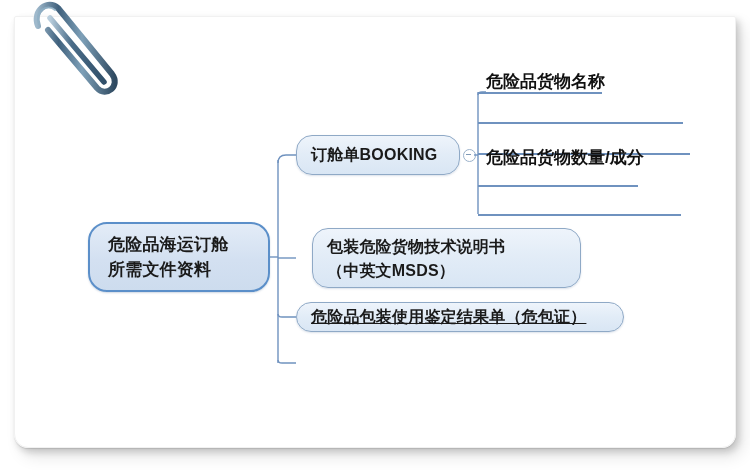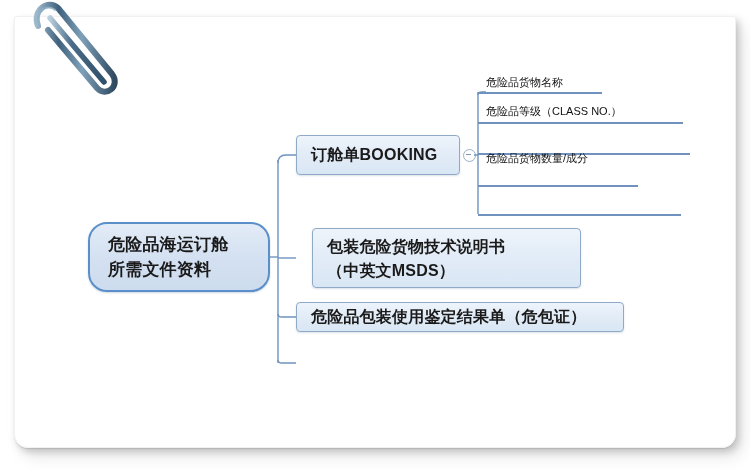--- a/index.html
+++ b/index.html
@@ -94,39 +94,39 @@
     border-radius: 19px;
     background: linear-gradient(180deg, #e3ecf7 0%, #d3e0f1 55%, #cddcee 100%);
     padding-left: 18px;
     font-size: 17px;
     line-height: 25px;
     box-shadow: 0 1px 2px rgba(80,110,150,0.28);
   }
 
   .node-l1 {
     border: 1px solid #8fa9c6;
-    border-radius: 4px;
+    border-radius: 16px;
     background: linear-gradient(180deg, #eef4fb 0%, #e2ecf7 48%, #d9e6f4 100%);
     padding-left: 14px;
     font-size: 16px;
     line-height: 24px;
     box-shadow: 0 1px 2px rgba(90,120,160,0.22);
   }
 
   .node-booking { left: 296px; top: 135px; width: 164px; height: 40px; }
   .node-msds    { left: 312px; top: 228px; width: 269px; height: 60px; padding-top: 1px; }
-  .node-cert    { left: 296px; top: 302px; width: 328px; height: 30px; }
+  .node-cert    { left: 296px; top: 302px; width: 328px; height: 30px; text-decoration: underline; }
   .node-packing { left: 296px; top: 348px; width: 204px; height: 30px; }
 
   
   .leaf {
     position: absolute;
     z-index: 25;
-    font-size: 11px;
-    font-weight: normal;
+    font-size: 17px;
+    font-weight: bold;
     color: #111111;
     white-space: nowrap;
     padding-bottom: 10px;
     line-height: 20px;
     left: 486px;
   }
   .leaf-rule {
     position: absolute;
     height: 2px;
     background: #6f92bf;
@@ -236,17 +236,16 @@
     <div class="node node-l1 node-cert">危险品包装使用鉴定结果单（危包证）</div>
 
 
     <div class="leaf-rule rule-0"></div>
     <div class="leaf-rule rule-1"></div>
     <div class="leaf-rule rule-2"></div>
     <div class="leaf-rule rule-3"></div>
     <div class="leaf-rule rule-4"></div>
 
     <div class="leaf leaf-0">危险品货物名称</div>
-    <div class="leaf leaf-1">危险品等级（CLASS NO.）</div>
     <div class="leaf leaf-3">危险品货物数量/成分</div>
 
   </div>
 </div>
 
 </body></html>

